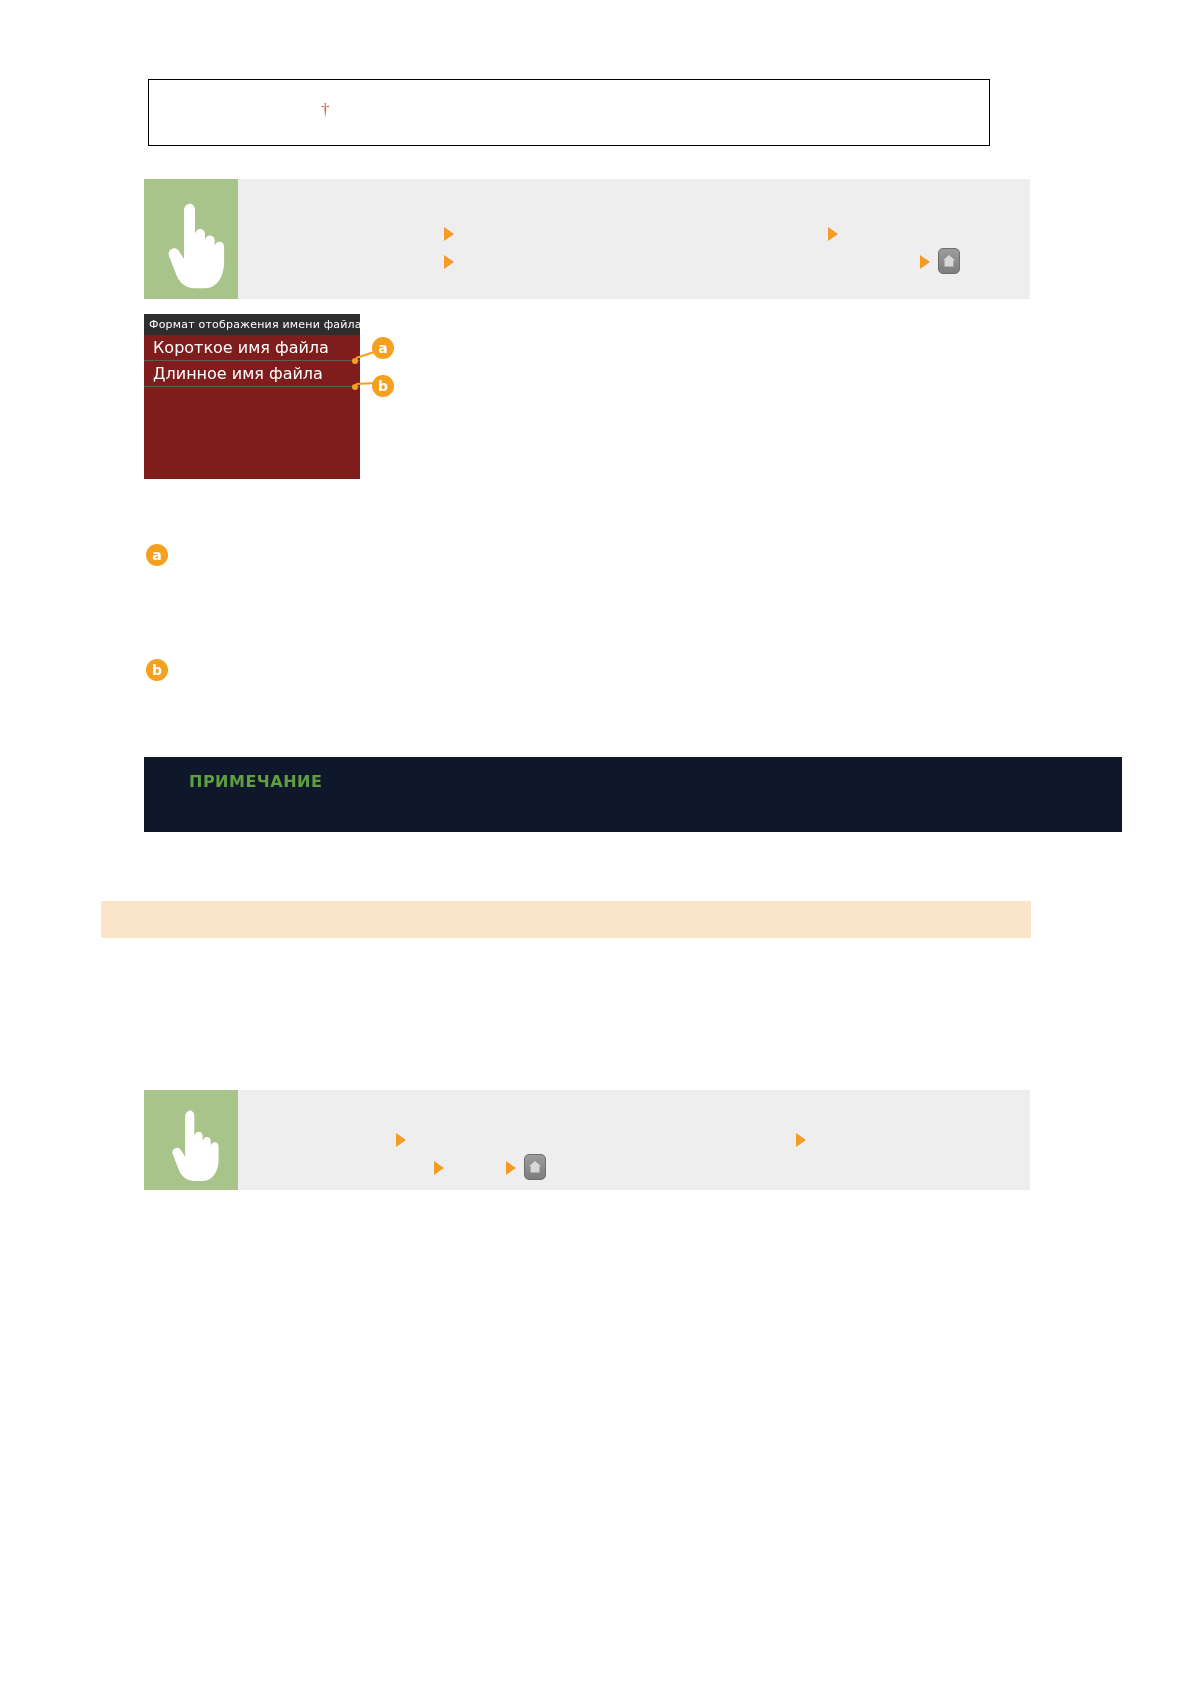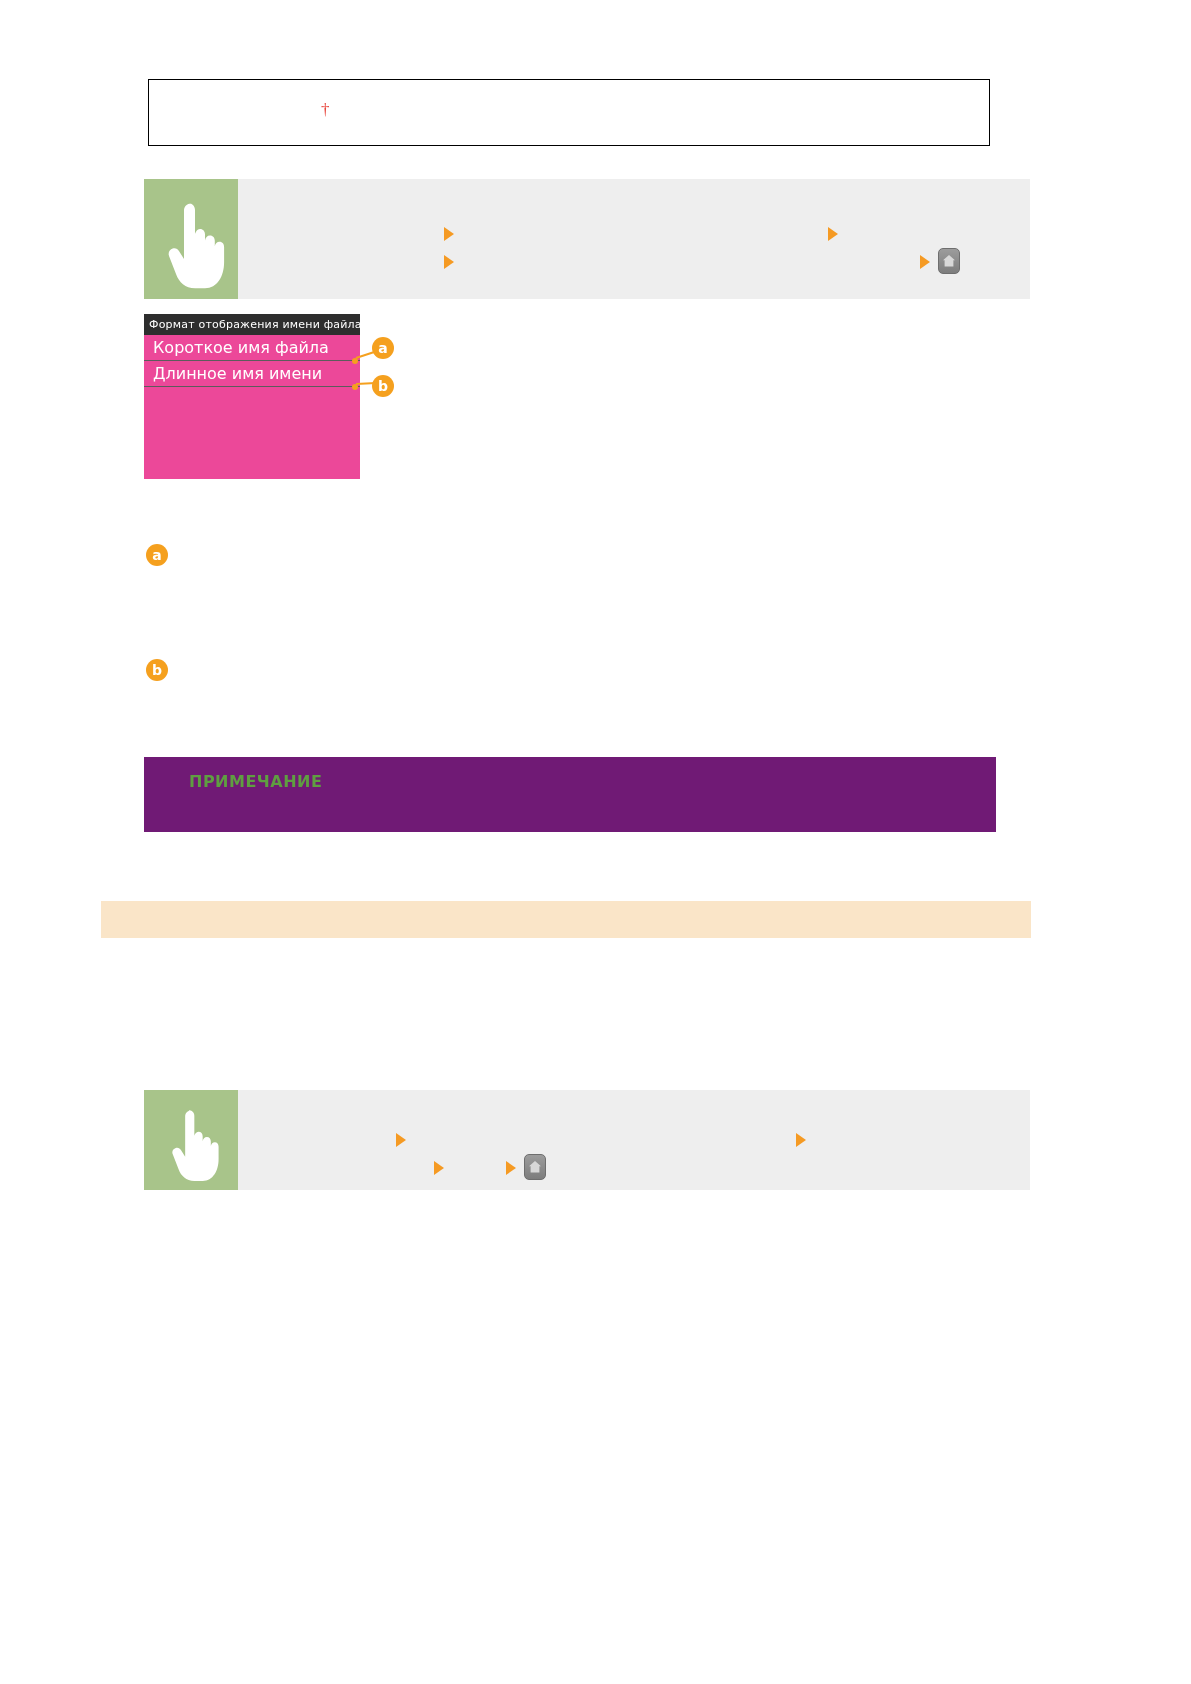--- a/index.html
+++ b/index.html
@@ -91,21 +91,21 @@
   }
   .homekey svg { display: block; margin: 5px auto 0 auto; }
 
   
   .lcd {
     position: absolute;
     left: 144px;
     top: 314px;
     width: 216px;
     height: 165px;
-    background: #ec4899;
+    background: #7f1d1d;
     font-family: "DejaVu Sans", sans-serif;
     box-sizing: border-box;
   }
   .lcd-title {
     position: absolute;
     left: 0; top: 0;
     width: 100%;
     height: 21px;
     background: #2e2e2e;
     color: #ffffff;
@@ -166,23 +166,23 @@
     font-size: 13px;
     line-height: 20px;
     color: #333333;
   }
 
   
   .notebox {
     position: absolute;
     left: 144px;
     top: 757px;
-    width: 852px;
+    width: 978px;
     height: 75px;
-    background: #701a75;
+    background: #0f172a;
     box-sizing: border-box;
   }
   .notebox-title {
     position: absolute;
     left: 45px;
     top: 15px;
     color: #5f9e41;
     font-size: 16px;
     font-weight: bold;
     letter-spacing: 0.5px;
@@ -263,21 +263,21 @@
         <path d="M7 1 L13 6.2 L11.4 6.2 L11.4 12.4 L2.6 12.4 L2.6 6.2 L1 6.2 Z
                  M5.1 12.4 L5.1 8.2 L8.9 8.2 L8.9 12.4 Z" fill="#d8d8d8"></path>
       </svg>
     </span>
   </div>
 </div>
 
 <div class="lcd">
   <div class="lcd-title">Формат отображения имени файла</div>
   <div class="lcd-row r0">Короткое имя файла</div>
-  <div class="lcd-row r1">Длинное имя имени</div>
+  <div class="lcd-row r1">Длинное имя файла</div>
 </div>
 
 <span class="leader-dot" style="left:352px; top:358px;"></span>
 <span class="leader" style="left:356px; top:357px; width:20px; transform:rotate(-18deg); transform-origin:left center;"></span>
 <span class="callout" style="left:372px; top:337px;">a</span>
 
 <span class="leader-dot" style="left:352px; top:384px;"></span>
 <span class="leader" style="left:356px; top:383px; width:20px; transform:rotate(-3deg); transform-origin:left center;"></span>
 <span class="callout" style="left:372px; top:375px;">b</span>
 

